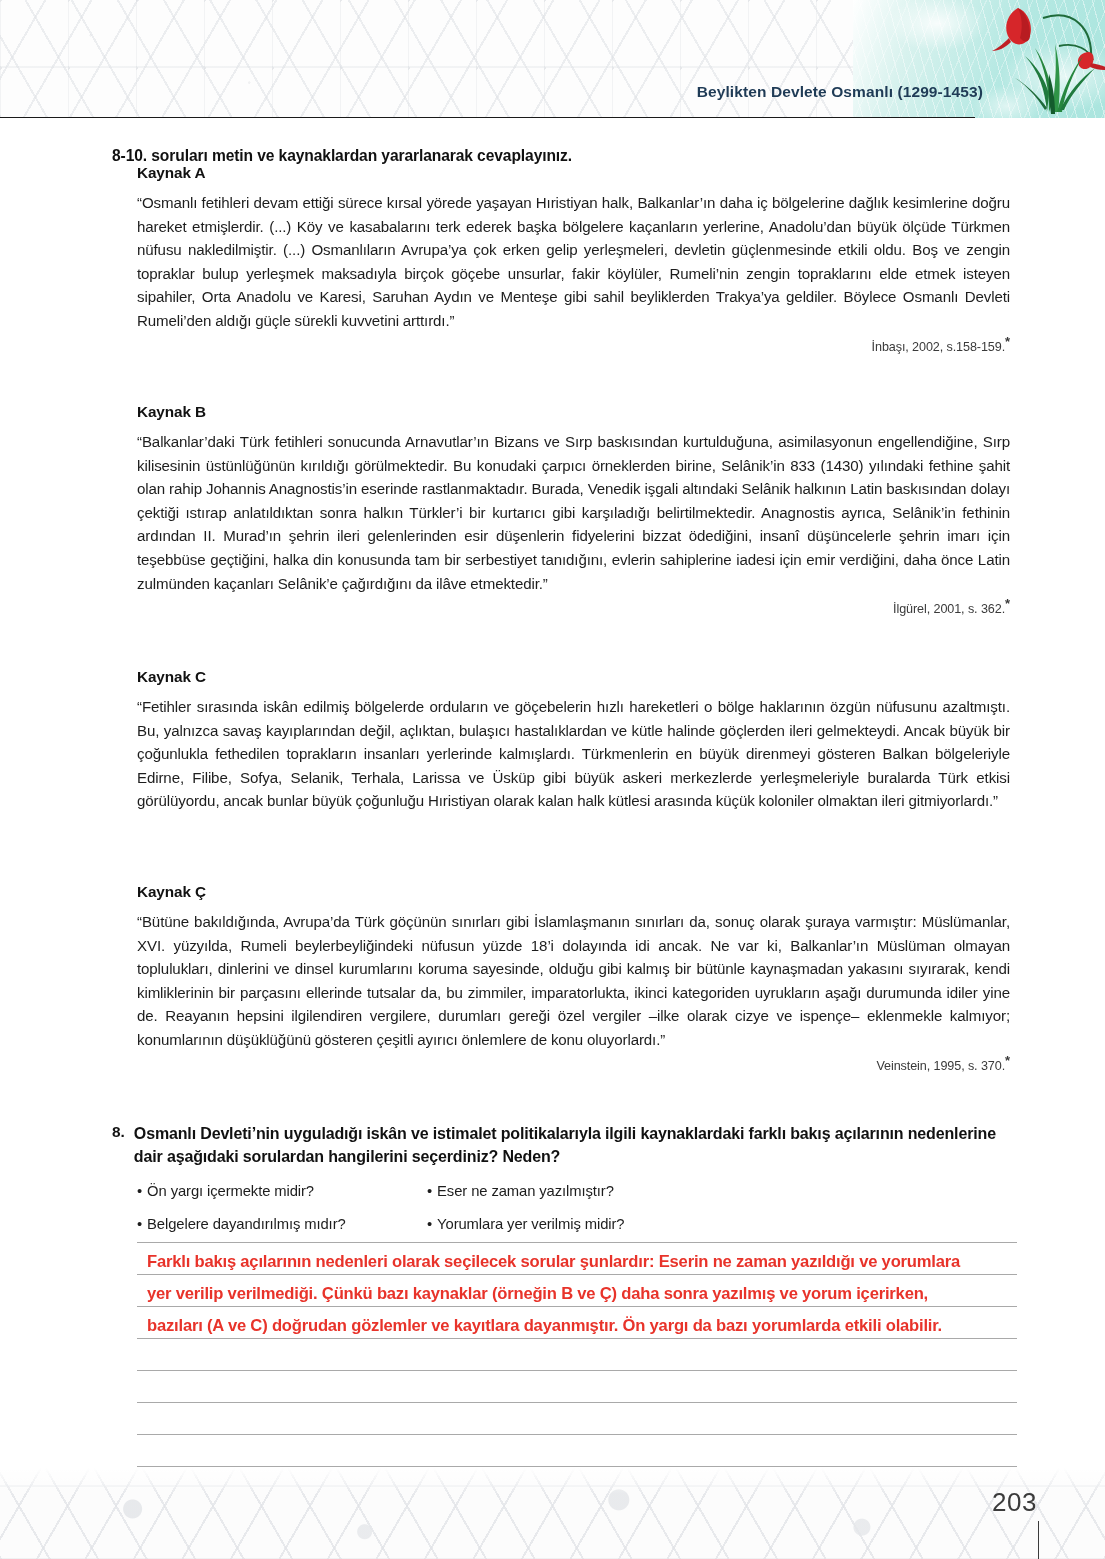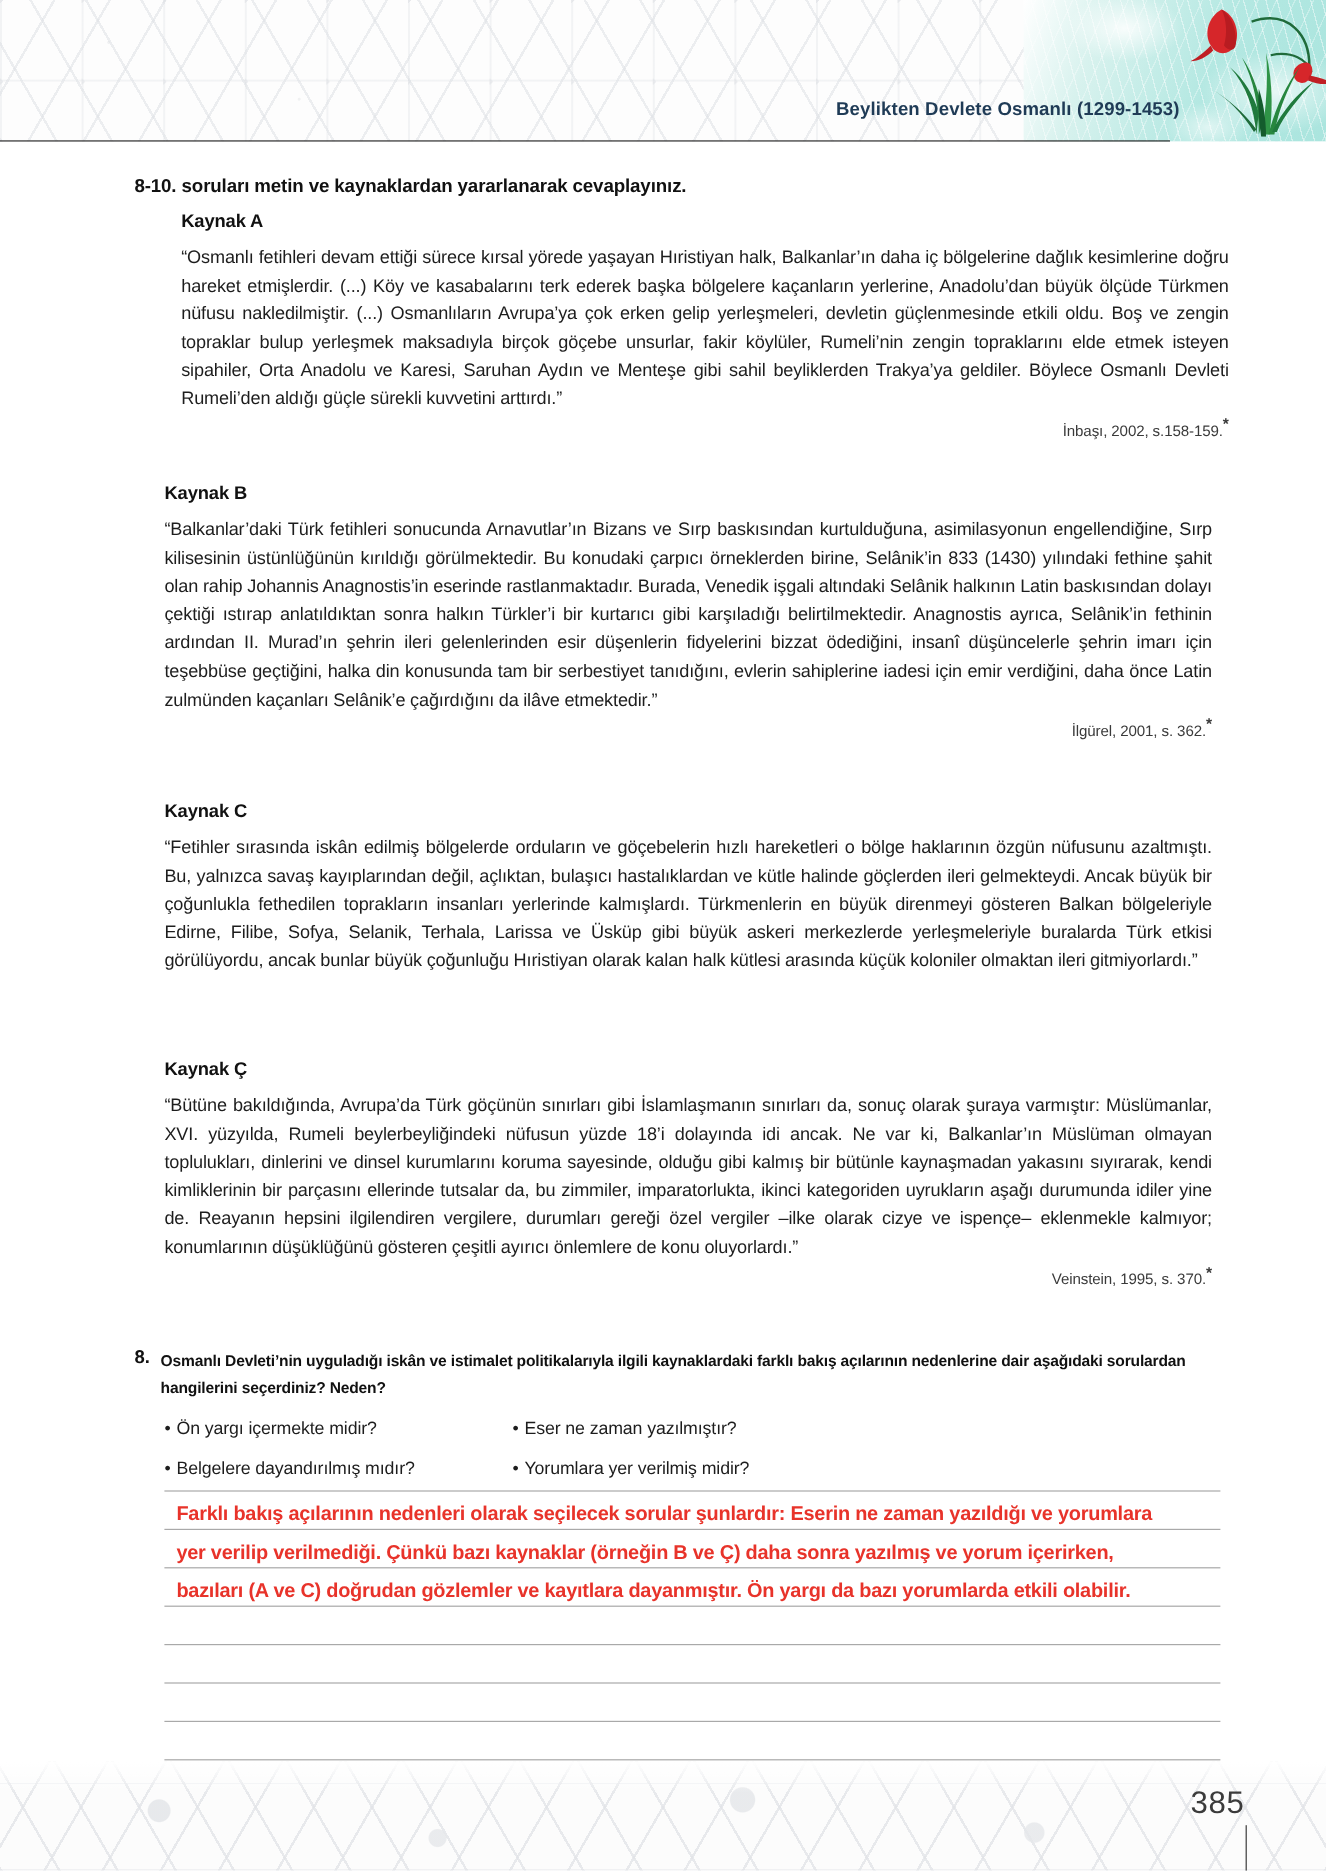--- a/index.html
+++ b/index.html
@@ -141,21 +141,21 @@
     width: 905px;
   }
   .q-row { display: flex; gap: 9px; }
   .q-num {
     font-size: 15.4px;
     font-weight: bold;
     color: #111;
     flex: 0 0 auto;
   }
   .q-text {
-    font-size: 13px;
+    font-size: 16px;
     font-weight: bold;
     line-height: 22.5px;
     color: #111;
     letter-spacing: -0.15px;
   }
   .options {
     margin-top: 15px;
     margin-left: 25px;
     display: grid;
     grid-template-columns: 290px auto;
@@ -269,21 +269,21 @@
   </svg>
 
   <div class="header-title">Beylikten Devlete Osmanlı (1299-1453)</div>
   <div class="header-rule"></div>
 </div>
 
 <div class="content">
 
   <div class="instruction">8-10. soruları metin ve kaynaklardan yararlanarak cevaplayınız.</div>
 
-  <div class="source-block" style="top:58px;margin-left:14px;">
+  <div class="source-block" style="top:46px;">
     <p class="source-title">Kaynak A</p>
     <p class="source-body">“Osmanlı fetihleri devam ettiği sürece kırsal yörede yaşayan Hıristiyan halk, Balkanlar’ın daha iç bölgelerine dağlık kesimlerine doğru hareket etmişlerdir. (...) Köy ve kasabalarını terk ederek başka bölgelere kaçanların yerlerine, Anadolu’dan büyük ölçüde Türkmen nüfusu nakledilmiştir. (...) Osmanlıların Avrupa’ya çok erken gelip yerleşmeleri, devletin güçlenmesinde etkili oldu. Boş ve zengin topraklar bulup yerleşmek maksadıyla birçok göçebe unsurlar, fakir köylüler, Rumeli’nin zengin topraklarını elde etmek isteyen sipahiler, Orta Anadolu ve Karesi, Saruhan Aydın ve Menteşe gibi sahil beyliklerden Trakya’ya geldiler. Böylece Osmanlı Devleti Rumeli’den aldığı güçle sürekli kuvvetini arttırdı.”</p>
     <div class="source-cite">
       <span>İnbaşı, 2002, s.158-159.</span><span class="cite-star">*</span>
     </div>
   </div>
 
   <div class="source-block" style="top:285px;">
     <p class="source-title">Kaynak B</p>
     <p class="source-body">“Balkanlar’daki Türk fetihleri sonucunda Arnavutlar’ın Bizans ve Sırp baskısından kurtulduğuna, asimilasyonun engellendiğine, Sırp kilisesinin üstünlüğünün kırıldığı görülmektedir. Bu konudaki çarpıcı örneklerden birine, Selânik’in 833 (1430) yılındaki fethine şahit olan rahip Johannis Anagnostis’in eserinde rastlanmaktadır. Burada, Venedik işgali altındaki Selânik halkının Latin baskısından dolayı çektiği ıstırap anlatıldıktan sonra halkın Türkler’i bir kurtarıcı gibi karşıladığı belirtilmektedir. Anagnostis ayrıca, Selânik’in fethinin ardından II. Murad’ın şehrin ileri gelenlerinden esir düşenlerin fidyelerini bizzat ödediğini, insanî düşüncelerle şehrin imarı için teşebbüse geçtiğini, halka din konusunda tam bir serbestiyet tanıdığını, evlerin sahiplerine iadesi için emir verdiğini, daha önce Latin zulmünden kaçanları Selânik’e çağırdığını da ilâve etmektedir.”</p>
@@ -332,14 +332,14 @@
     </div>
     <div class="answer-text" style="color: rgb(232, 51, 42);">Farklı bakış açılarının nedenleri olarak seçilecek sorular şunlardır: Eserin ne zaman yazıldığı ve yorumlara yer verilip verilmediği. Çünkü bazı kaynaklar (örneğin B ve Ç) daha sonra yazılmış ve yorum içerirken, bazıları (A ve C) doğrudan gözlemler ve kayıtlara dayanmıştır. Ön yargı da bazı yorumlarda etkili olabilir.</div>
   </div>
 
 </div>
 
 <div class="footer-band">
   <div class="footer-pattern"></div>
   <div class="footer-fade"></div>
 </div>
-<div class="page-number">385</div>
+<div class="page-number">203</div>
 <div class="page-number-rule"></div>
 
 </body></html>

